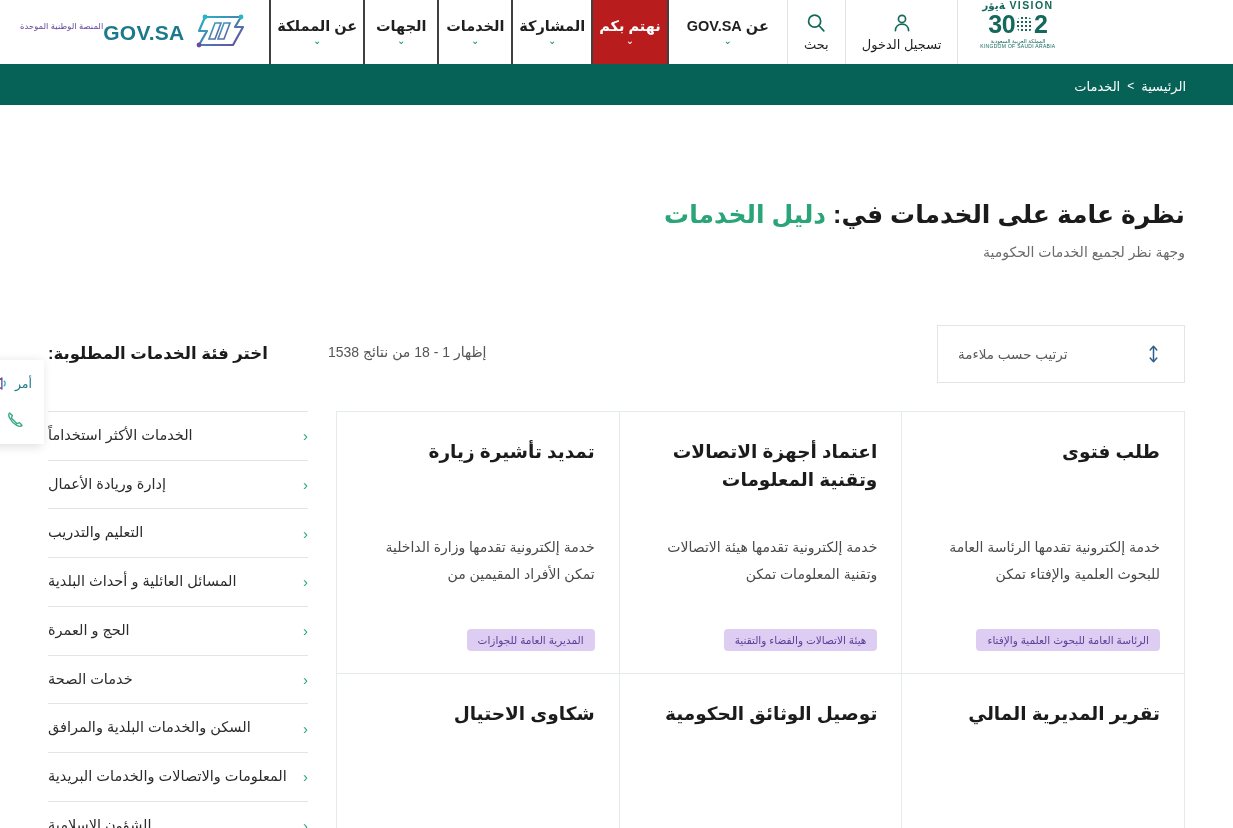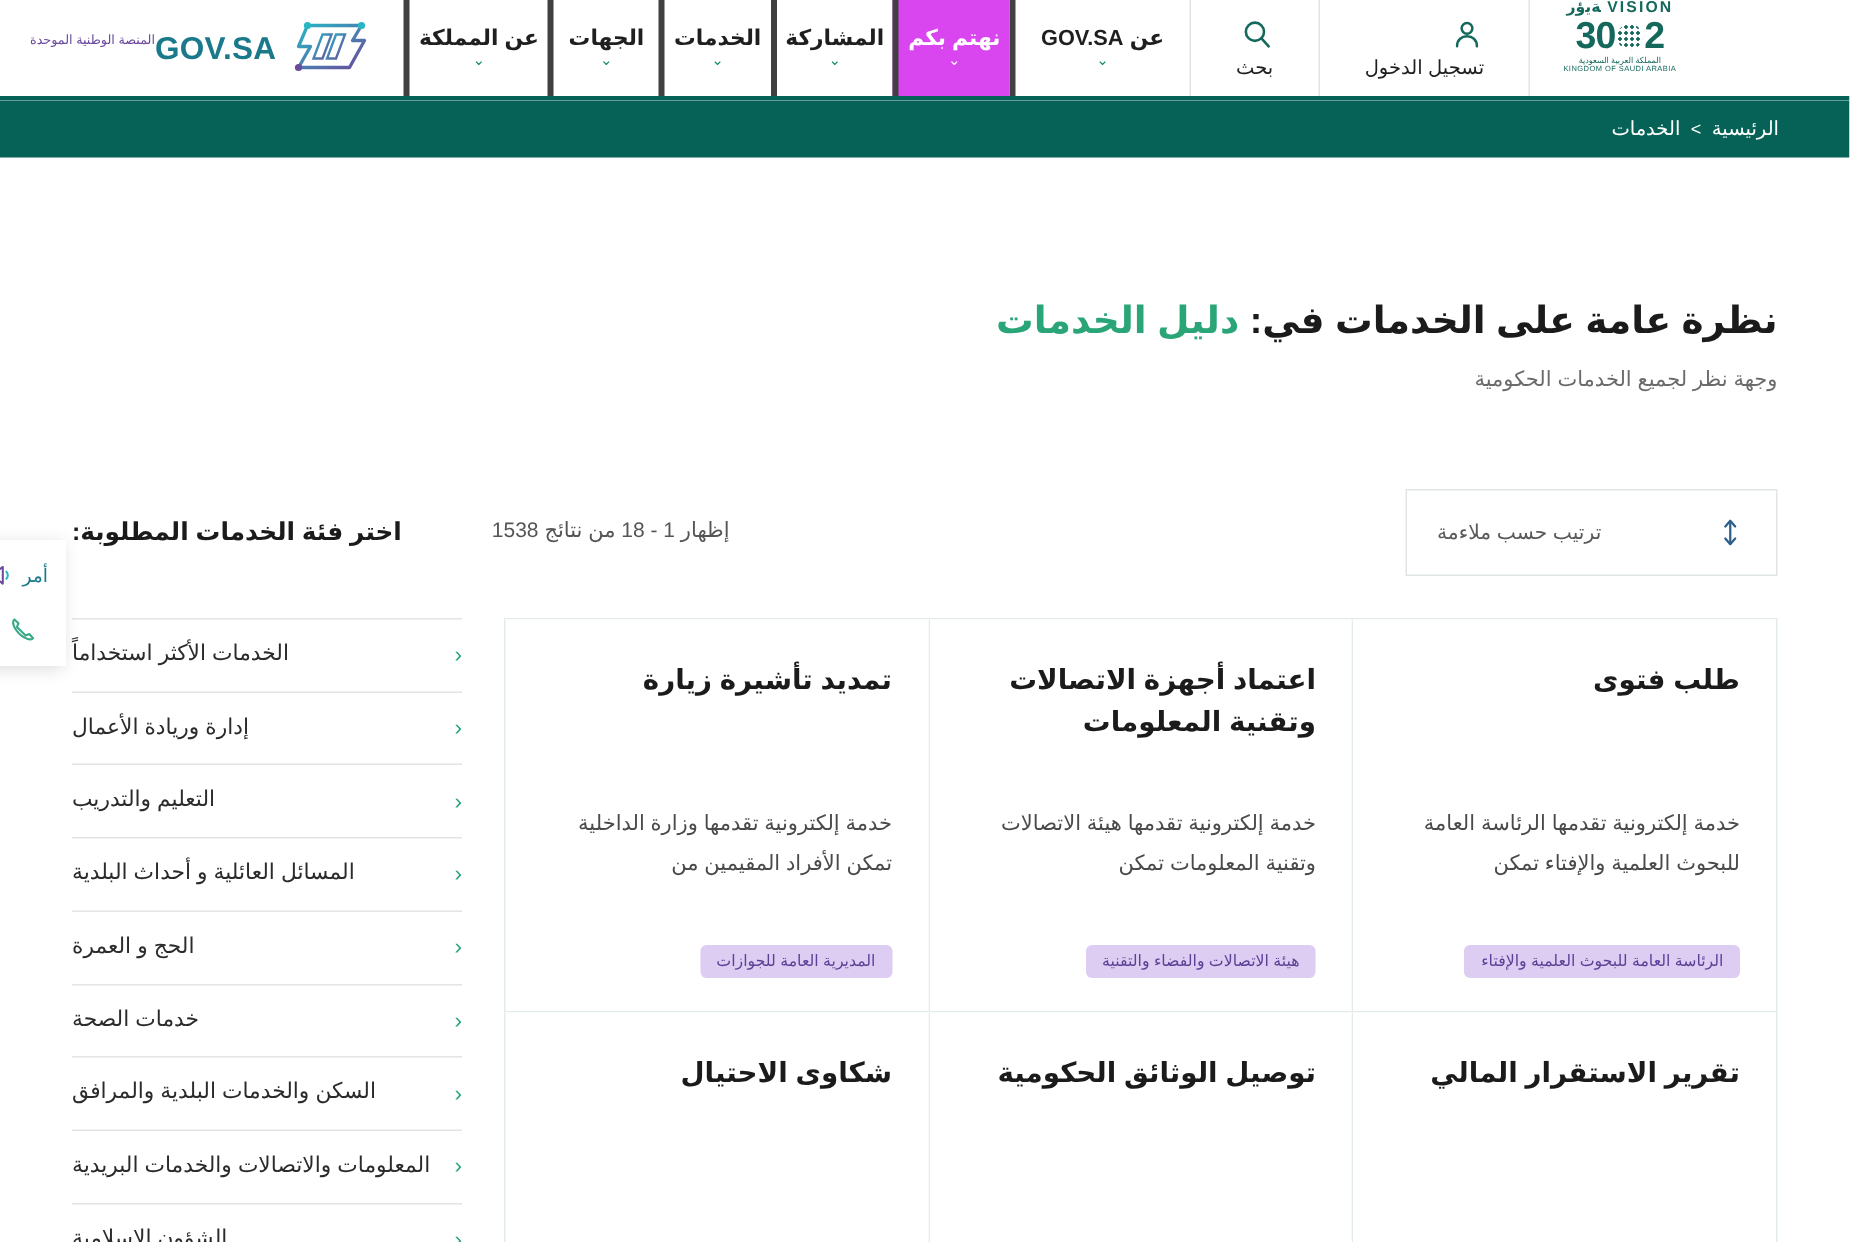--- a/index.html
+++ b/index.html
@@ -40,50 +40,50 @@
   .govsa-text .sub {
     font-size: 8.5px; color: #6b4a9e; margin-top: 0; letter-spacing: 0.1px;
   }
 
   .nav-item {
     display: flex;
     flex-direction: column;
     align-items: center;
     justify-content: center;
     padding: 0 6px;
-    border-left: 4px solid #404040;
+    border-left: 2px solid #404040;
     cursor: pointer;
     min-width: 74px;
     gap: 2px;
   }
   .nav-item .nav-label {
     font-size: 14.5px;
     color: #1f1f1f;
     font-weight: bold;
     white-space: nowrap;
   }
   .nav-item .chev {
     font-size: 10px;
     color: #0e8a6e;
     line-height: 1;
   }
-  .nav-item.active { background: #d946ef; }
+  .nav-item.active { background: #b91c1c; }
   .nav-item.active .nav-label { color: #ffffff; }
   .nav-item.active .chev { color: #ffffff; }
 
   .nav-item.wide { min-width: 120px; }
   .nav-item.english .nav-label { color: #1f1f1f; font-size: 14.5px; }
 
   .icon-item {
     display: flex;
     flex-direction: column;
-    align-items: flex-start;
+    align-items: center;
     justify-content: center;
     gap: 3px;
-    padding: 0 30px;
+    padding: 0 16px;
     border-left: 1px solid #e3e3e3;
     cursor: pointer;
     min-width: 58px;
   }
   .icon-item .icon-label { font-size: 13px; color: #1f1f1f; }
   .icon-item svg { display: block; }
 
   .vision-logo {
     display: flex;
     align-items: flex-start;
@@ -470,21 +470,21 @@
           <span class="card-badge">هيئة الاتصالات والفضاء والتقنية</span>
         </div>
 
         <div class="card">
           <div class="card-title">تمديد تأشيرة زيارة</div>
           <div class="card-desc">خدمة إلكترونية تقدمها وزارة الداخلية تمكن الأفراد المقيمين من</div>
           <span class="card-badge">المديرية العامة للجوازات</span>
         </div>
 
         <div class="card">
-          <div class="card-title">تقرير الاستقرار المالي</div>
+          <div class="card-title">تقرير المديرية المالي</div>
           <div class="card-desc"></div>
         </div>
 
         <div class="card">
           <div class="card-title">توصيل الوثائق الحكومية</div>
           <div class="card-desc"></div>
         </div>
 
         <div class="card">
           <div class="card-title">شكاوى الاحتيال</div>

